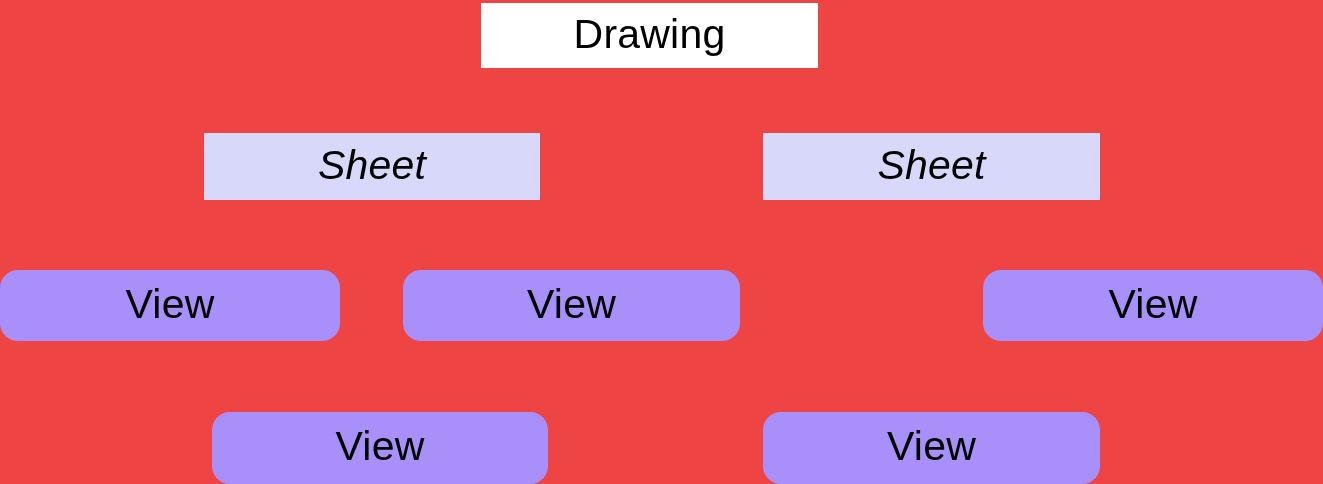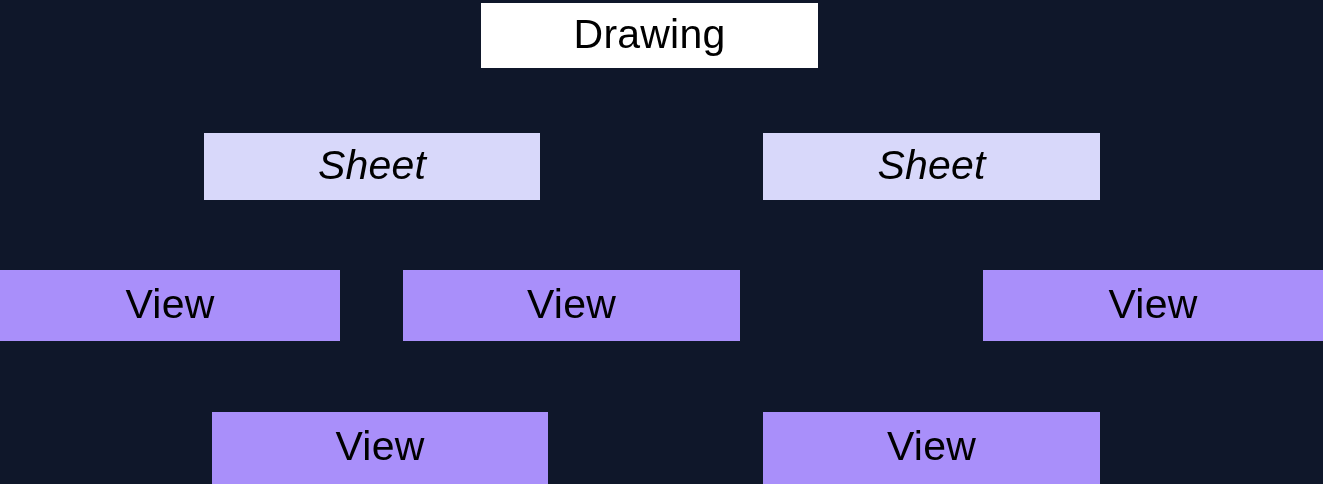--- a/index.html
+++ b/index.html
@@ -7,21 +7,21 @@
     padding: 0;
     background: #000000;
   }
   body {
     font-family: "Liberation Sans", sans-serif;
   }
   #diagram-canvas {
     position: relative;
     width: 1323px;
     height: 484px;
-    background: #0f172a;
+    background: #ef4444;
     overflow: hidden;
   }
   .node {
     position: absolute;
     display: flex;
     align-items: center;
     justify-content: center;
     box-sizing: border-box;
     color: #000000;
     font-size: 41px;
@@ -39,20 +39,21 @@
     background: #FFFFFF;
   }
   
   .level-sheet {
     background: #D8D8FA;
     font-style: italic;
   }
   
   .level-view {
     background: #A98FFA;
+    border-radius: 18px;
   }
 </style>
 </head>
 <body>
 
 <div id="diagram-canvas">
 
   <div class="node level-root" style="left:481px; top:3px; width:337px; height:65px;">
     <span class="node-label">Drawing</span>
   </div>

